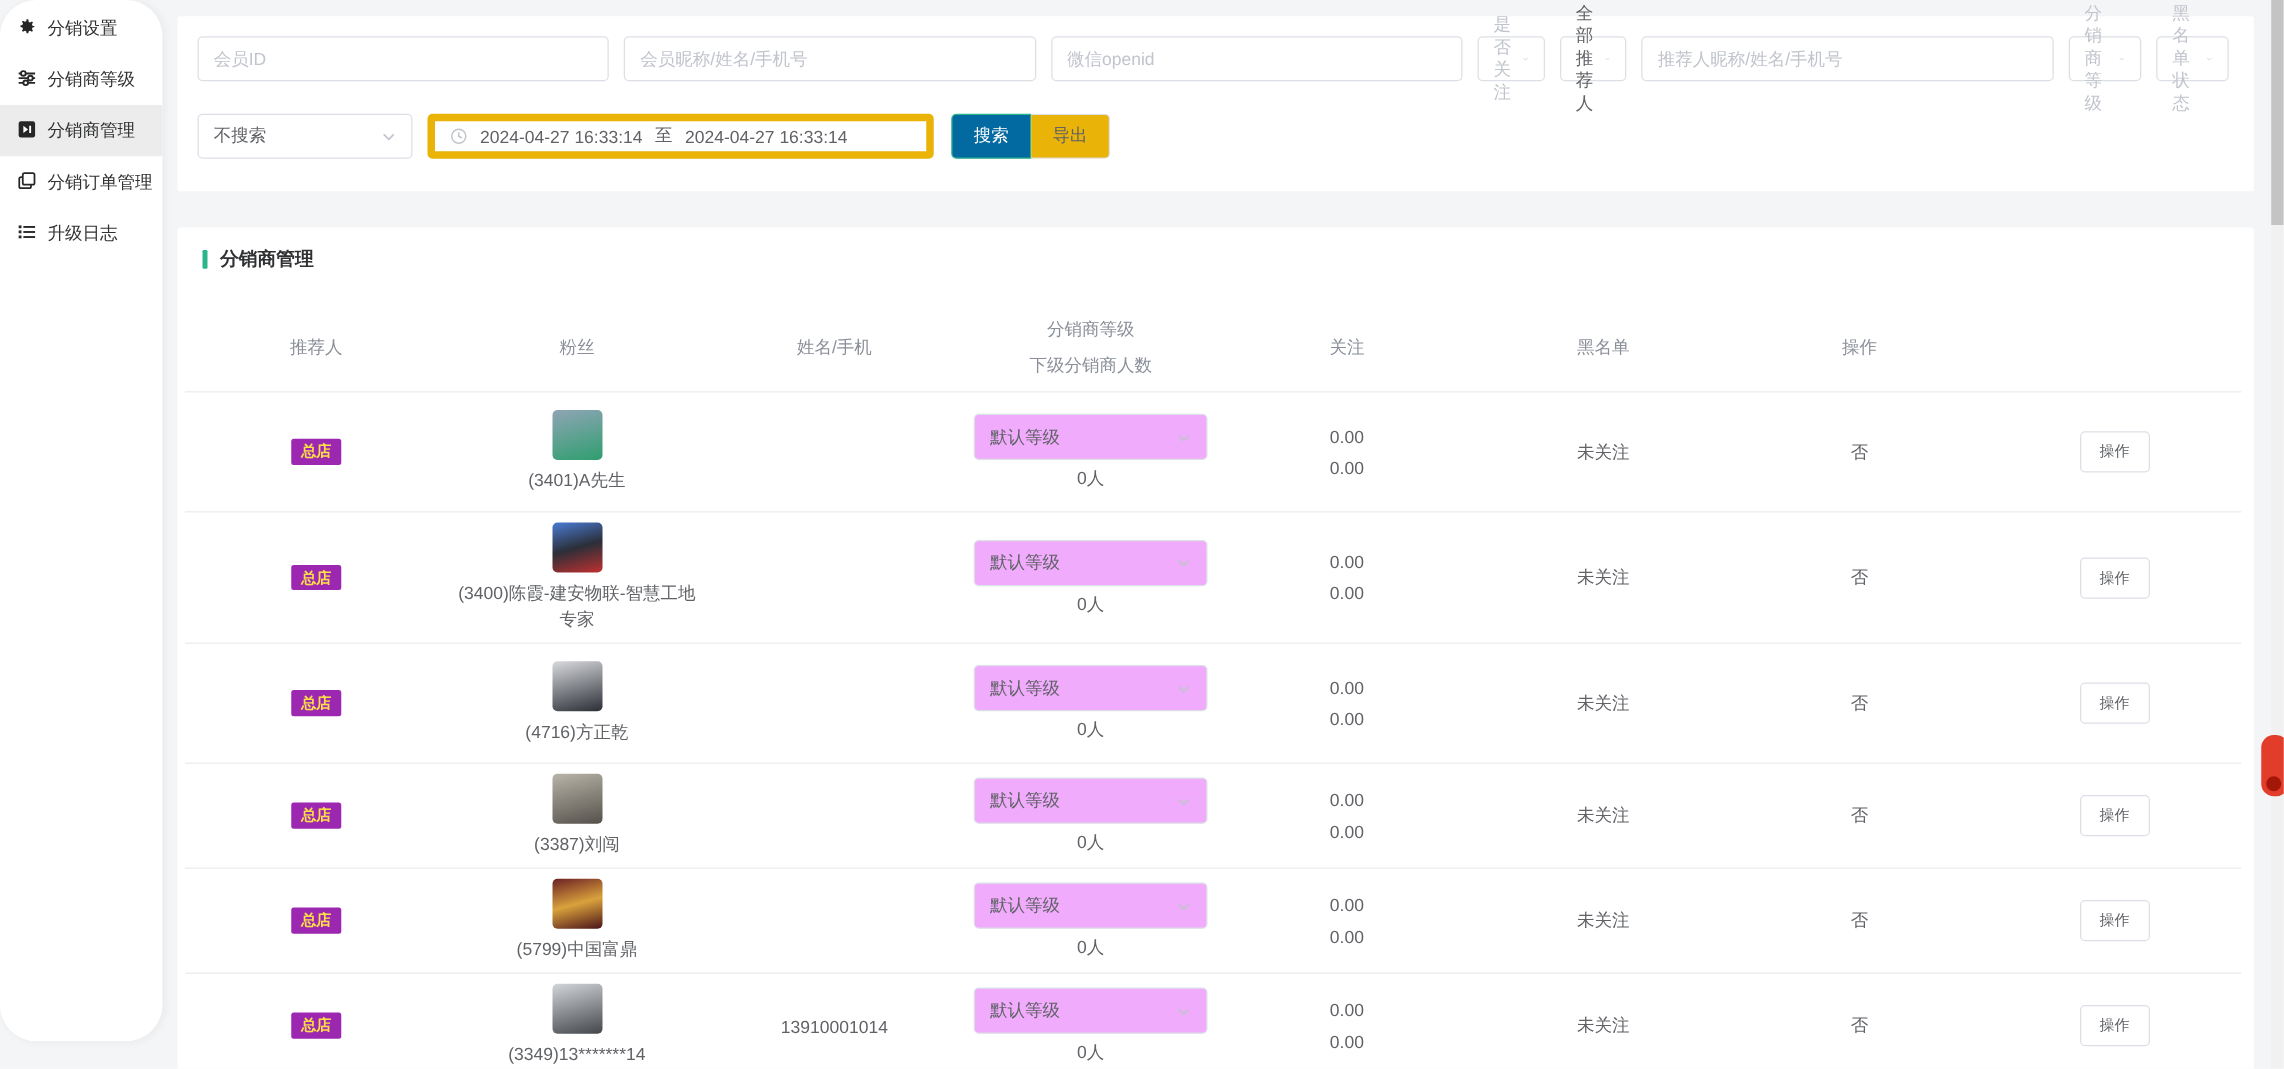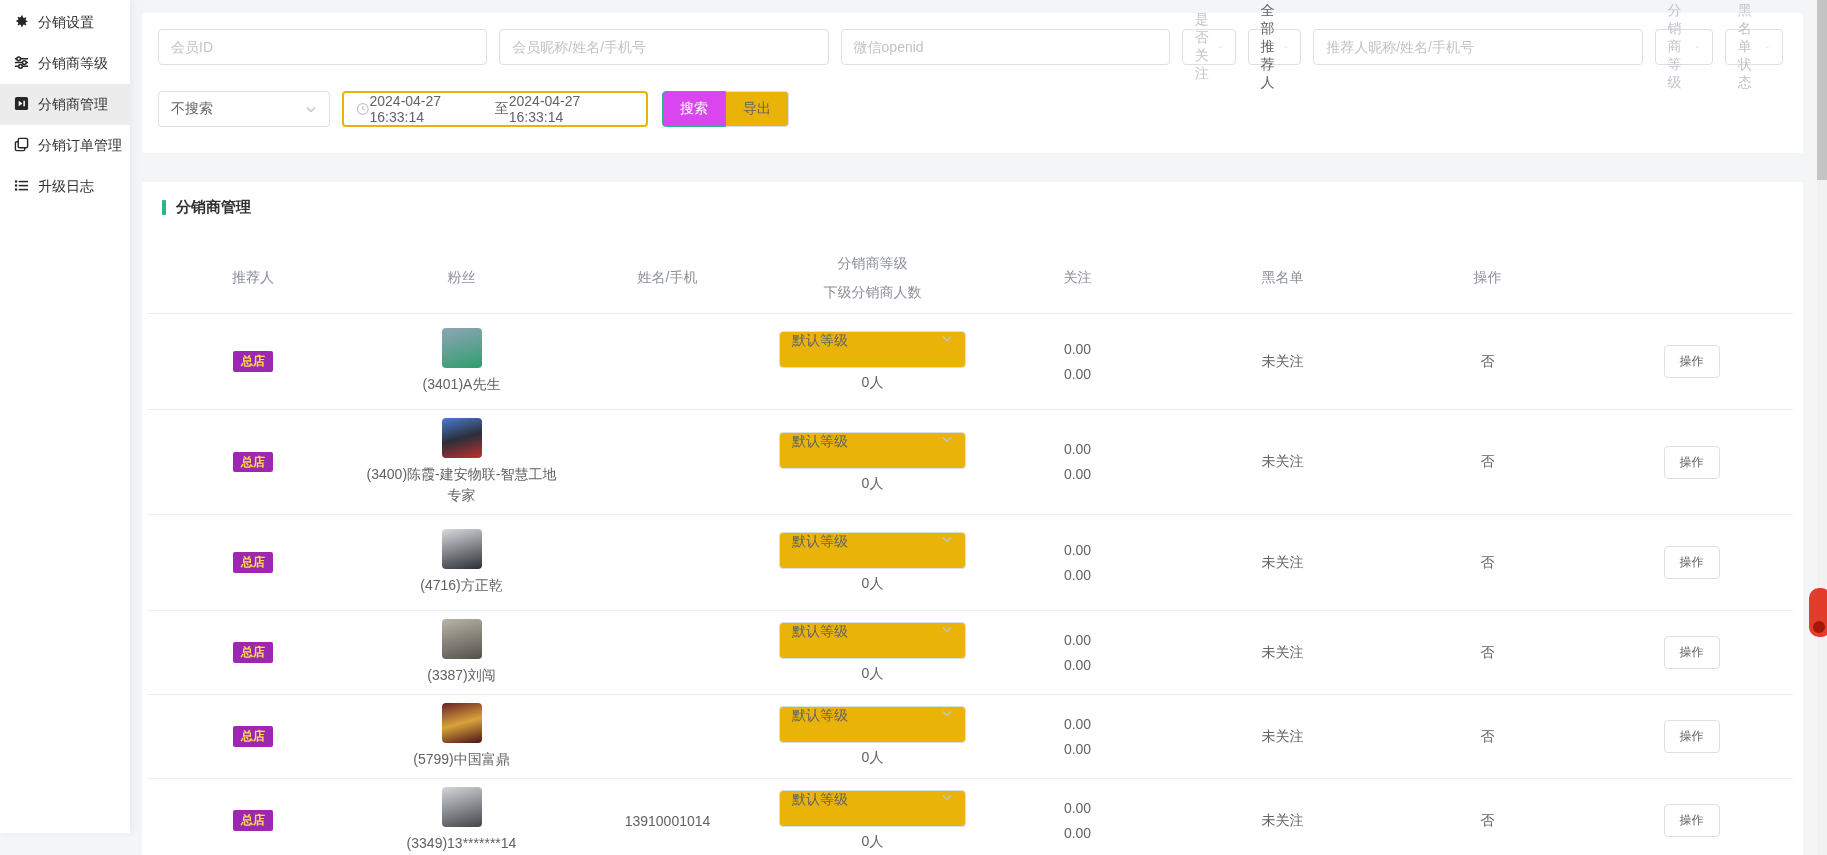--- a/index.html
+++ b/index.html
@@ -7,20 +7,21 @@
   body {
     font-family:"Liberation Sans","DejaVu Sans",sans-serif;
     background:#f4f5f7; color:#606266; font-size:14px;
     position:relative;
   }
   
   .sidebar {
     position:absolute; left:0; top:0; width:130px; height:833px;
     background:#fff; box-shadow:2px 0 8px rgba(0,0,0,.05); z-index:5;
     padding-top:2px;
+    border-radius:29px;
   }
   .side-item {
     height:41px; display:flex; align-items:center; gap:9px;
     padding-left:14px; color:#303133; font-size:14px; cursor:pointer;
     white-space:nowrap;
   }
   .side-item.active { background:#ececec; }
   .side-item svg { flex:0 0 auto; }
   
   .main { position:absolute; left:130px; top:0; width:1685px; }
@@ -37,31 +38,31 @@
     padding:0 12px; font-size:14px; color:#606266;
   }
   input.inp { outline:none; width:100%; }
   input.inp::placeholder { color:#c0c4cc; }
   .sel { justify-content:space-between; cursor:pointer; }
   .sel .ph { color:#c0c4cc; }
   .sel .val { color:#606266; }
   .w160{width:160px;} .w186{width:186px;}
   .w172{width:172px;} .w196{width:196px;}
   .datebox {
-    height:36px; width:306px; border:2px solid #eab308; border-radius:4px;
-    display:flex; align-items:center; padding:0 12px;
+    height:36px; width:405px; border:6px solid #eab308; border-radius:4px;
+    display:flex; align-items:center; gap:10px; padding:0 12px;
     color:#606266; font-size:14px; cursor:pointer;
   }
   .btn-group { display:flex; margin-left:2px; }
   .btn {
     height:36px; padding:0 17px; font-size:14px; display:flex;
     align-items:center; justify-content:center; cursor:pointer;
     border:1px solid #dcdfe6; background:#eab308; color:#606266;
   }
-  .btn.primary { background:#d946ef; border-color:#2bb58b; color:#fff; border-radius:4px 0 0 4px; }
+  .btn.primary { background:#0369a1; border-color:#2bb58b; color:#fff; border-radius:4px 0 0 4px; }
   .btn.plain { border-radius:0 4px 4px 0; border-left:none; }
   
   .table-card { margin-top:29px; padding:16px 10px 0 6px; min-height:680px; }
   .sec-title {
     display:flex; align-items:center; gap:10px; padding-left:14px;
     font-size:15px; font-weight:bold; color:#303133;
   }
   .sec-title .bar { width:4px; height:15px; background:#2bb58b; border-radius:1px; }
   .grid {
     display:grid;
@@ -83,22 +84,22 @@
   .rows .trow:nth-child(-n+3) .td { min-height:95px; }
   .rows .trow:nth-child(n+4) .td { min-height:83px; }
   .badge {
     background:#9c27b0; color:#fde047; font-size:12px; font-weight:bold;
     padding:3px 8px; border-radius:2px; line-height:1.2;
   }
   .avatar { width:40px; height:40px; border-radius:4px; }
   .fan-name { max-width:218px; line-height:1.5; }
   .row-sel {
     width:187px; height:37px; border:1px solid #dcdfe6; border-radius:4px;
-    display:flex; align-items:flex-start; justify-content:space-between;
-    padding:0 12px; cursor:pointer; color:#606266; background:#eab308;
+    display:flex; align-items:center; justify-content:space-between;
+    padding:0 12px; cursor:pointer; color:#606266; background:#f0abfc;
   }
   .mini-btn {
     border:1px solid #dcdfe6; background:#fff; color:#606266;
     font-size:12px; padding:7px 15px; border-radius:4px; cursor:pointer;
   }
   .money { line-height:1.35; }
   
   .scroll-track { position:absolute; right:0; top:0; width:10px; height:855px; background:#f1f1f1; z-index:9; }
   .scroll-thumb { position:absolute; right:0; top:0; width:10px; height:180px; background:#c4c4c4; z-index:10; cursor:pointer; }
   .float-red {

